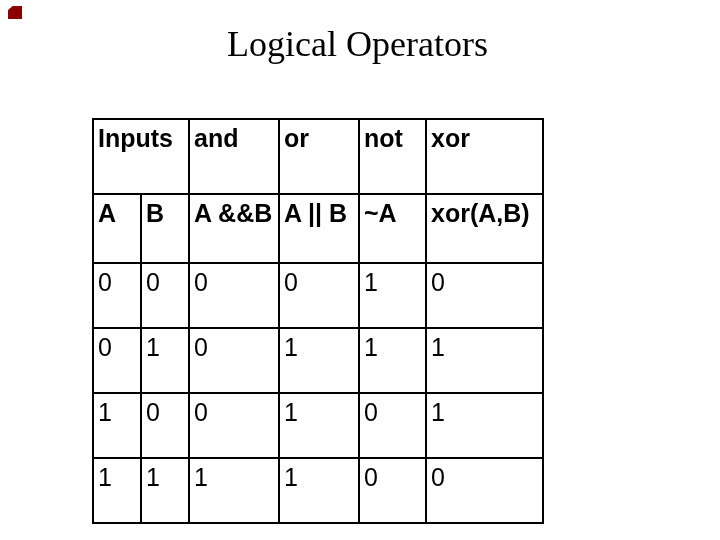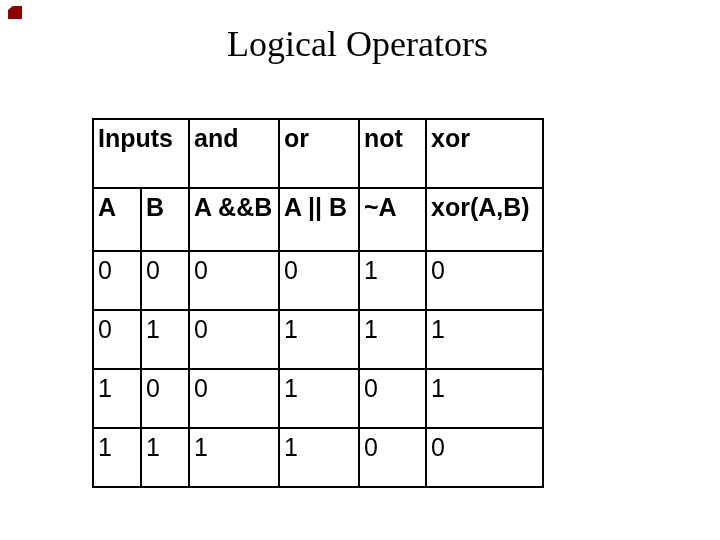--- a/index.html
+++ b/index.html
@@ -42,21 +42,21 @@
     top: 118px;
     border-collapse: collapse;
     table-layout: fixed;
     width: 450px;
     color: #000000;
   }
   table.truth td {
     border: 2px solid #000000;
     vertical-align: top;
     text-align: left;
-    padding: 3px 0 0 4px;
+    padding: 3px 0 6px 4px;
     font-size: 25px;
     line-height: 1.2;
     overflow: hidden;
     white-space: nowrap;
   }
   tr.hdr td, tr.expr td { font-weight: bold; }
   tr.hdr  td { height: 64px; } 
   tr.expr td { height: 58px; }
   tr.data td { height: 54px; font-weight: normal; }
   td.small { font-size: 21px; }

